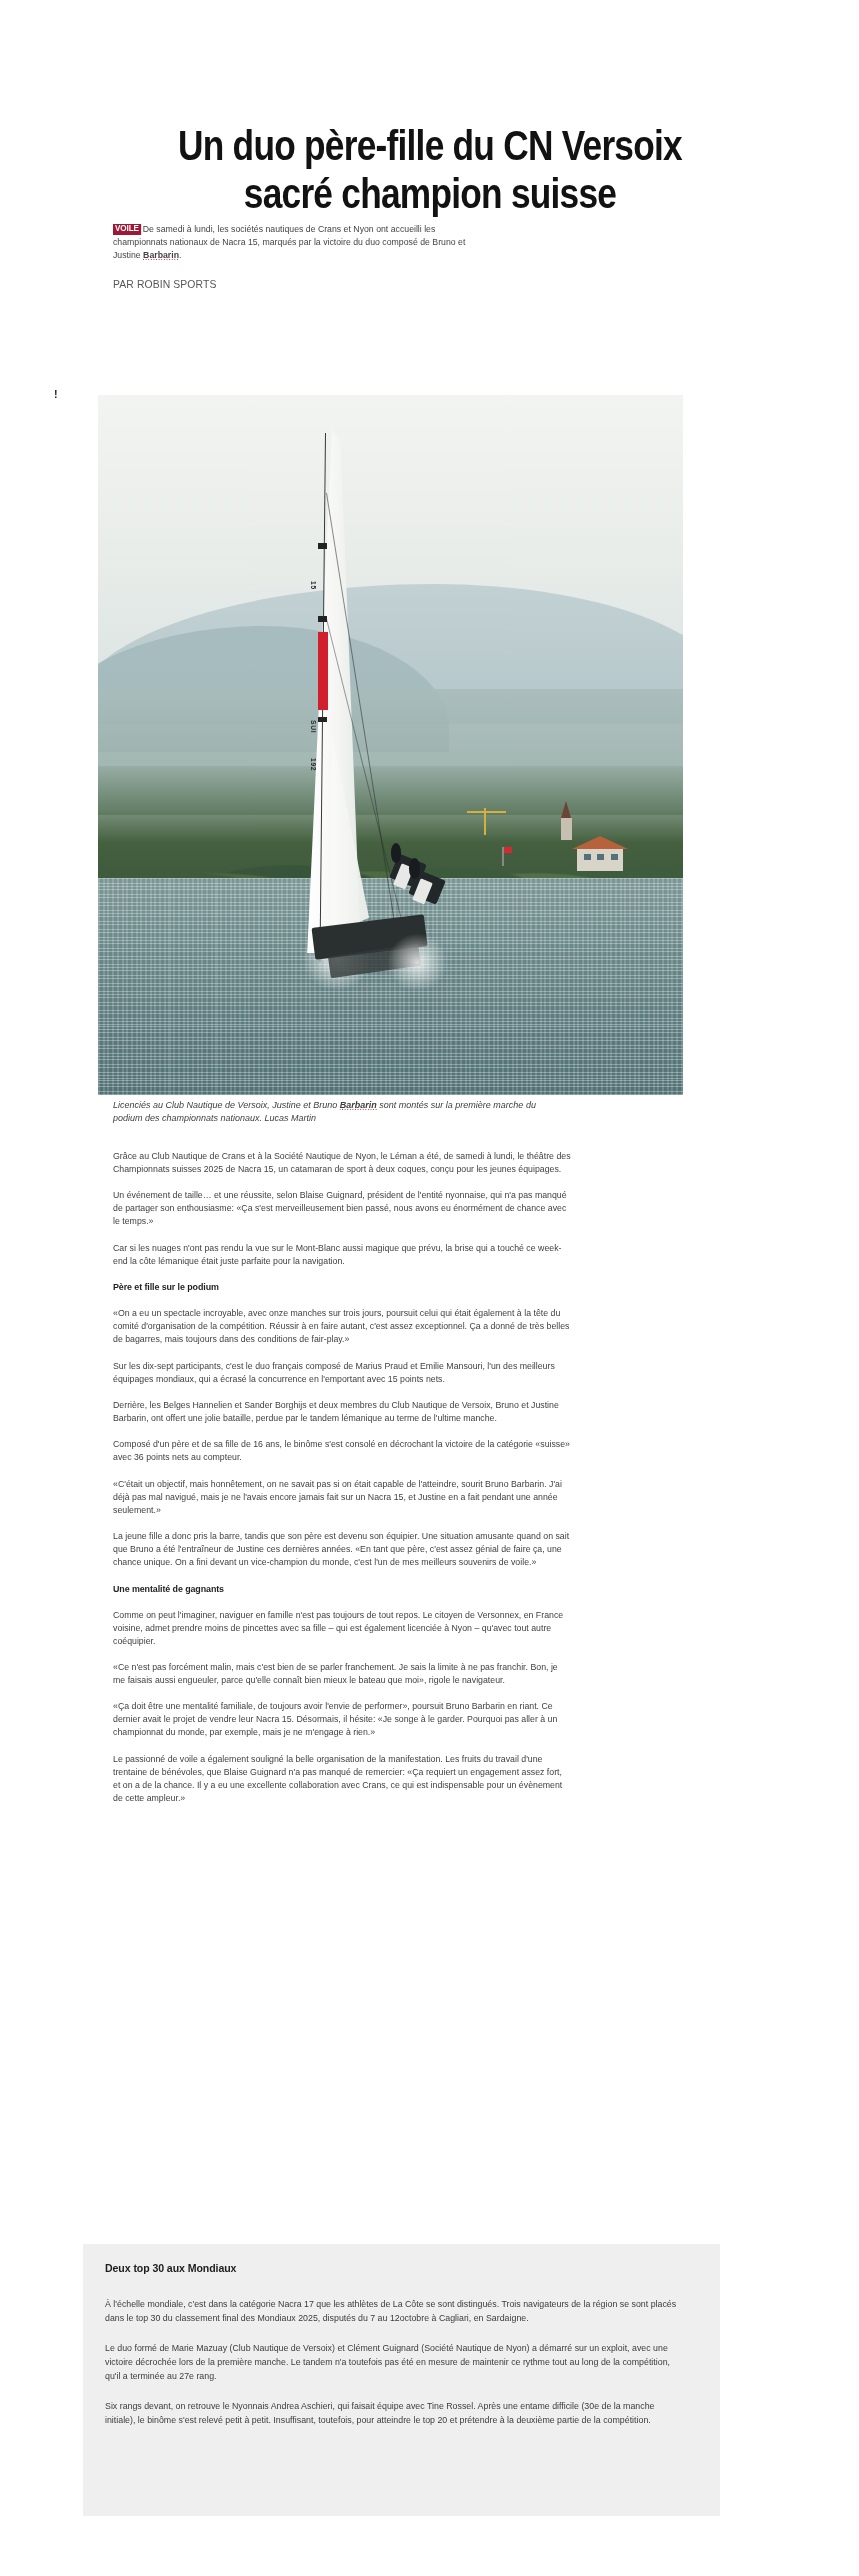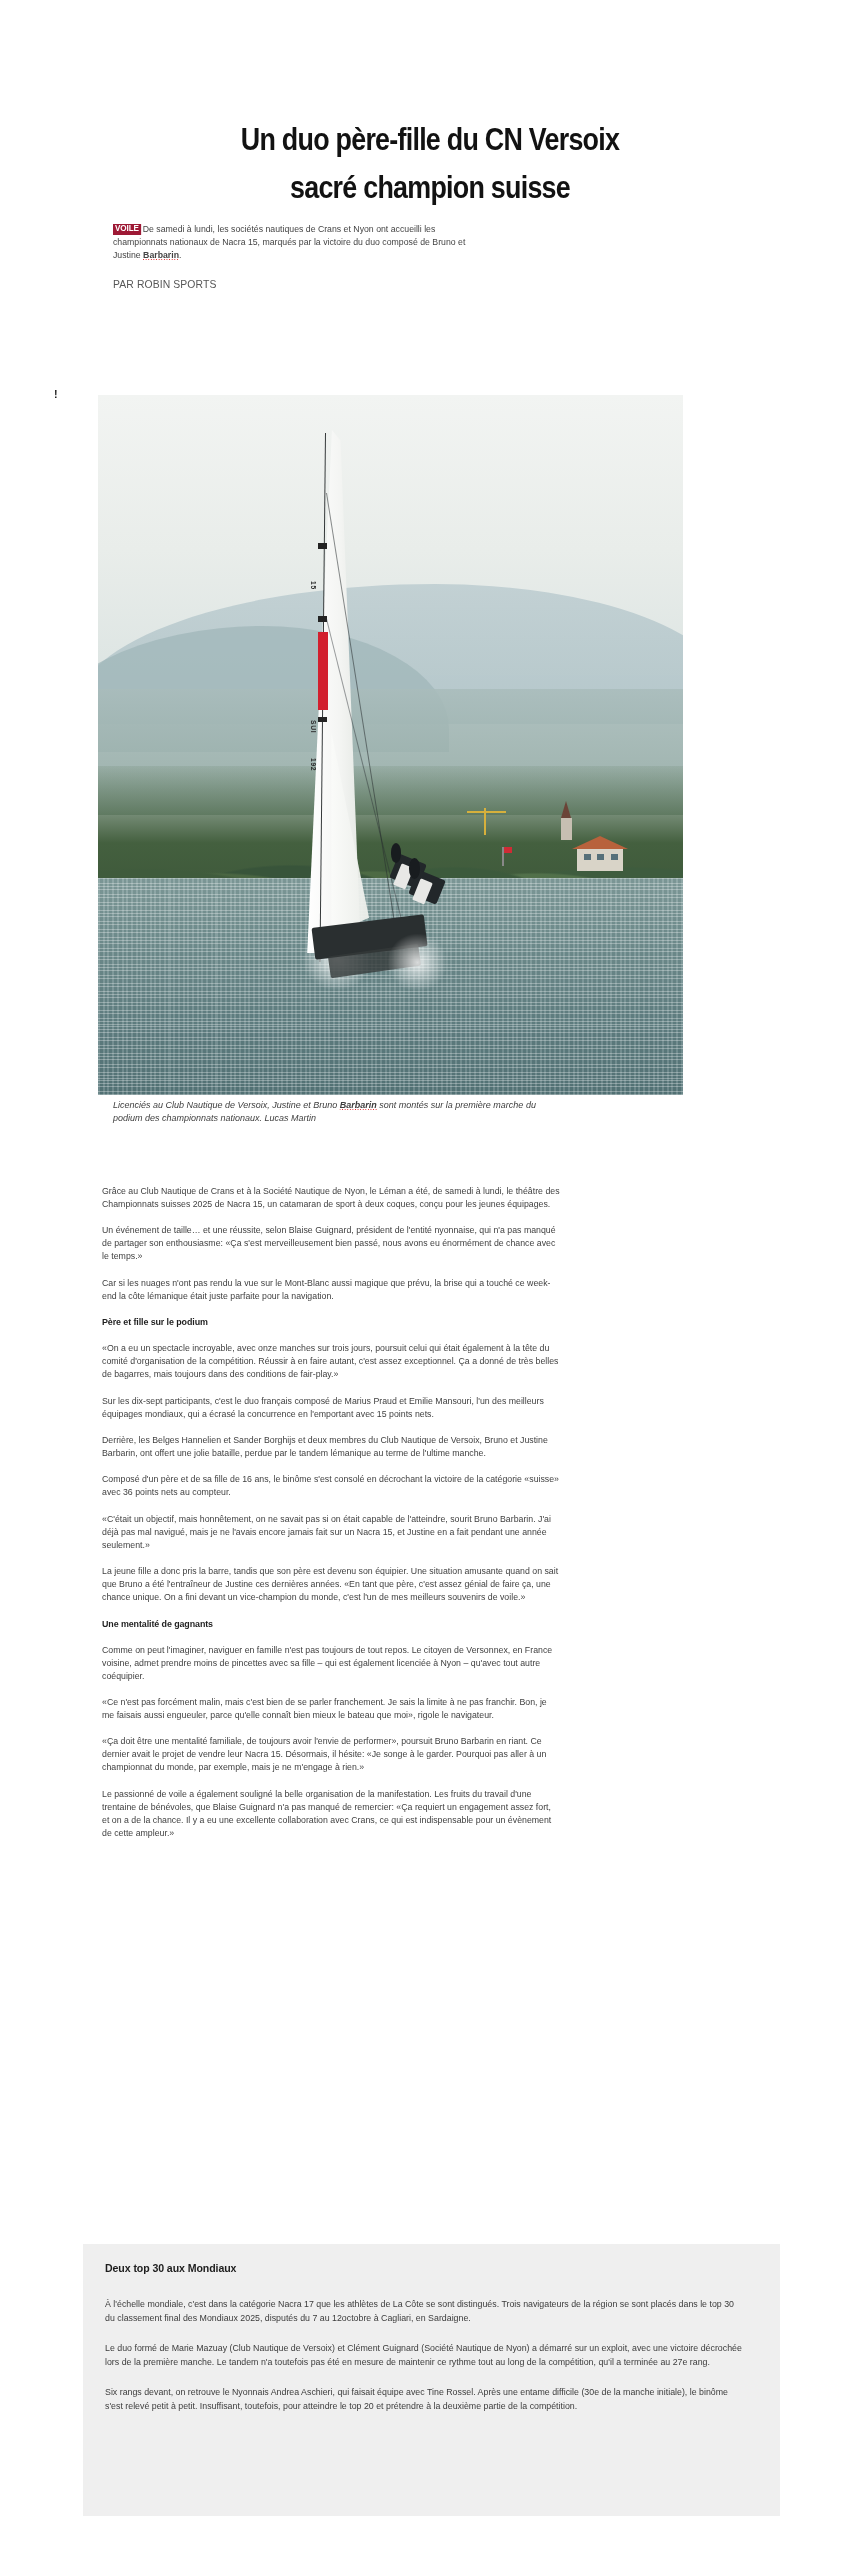--- a/index.html
+++ b/index.html
@@ -88,21 +88,21 @@
 
   
   .headline {
     position: absolute;
     left: 0;
     top: 94px;
     width: 860px;
     text-align: center;
     font-family: "Liberation Sans", sans-serif;
     font-weight: bold;
-    font-size: 32px;
+    font-size: 42px;
     line-height: 48px;
     letter-spacing: -0.9px;
     color: #121212;
   }
   .headline span {
     display: block;
     transform: scaleX(0.84);
   }
 
   
@@ -328,24 +328,23 @@
     font-size: 9.4px;
     line-height: 12.8px;
     color: #3e3e3e;
     transform: scaleX(0.96);
     transform-origin: left top;
   }
 
   
   .body-col {
     position: absolute;
-    left: 102px;
+    left: 113px;
     top: 1150px;
     width: 470px;
-    margin-top: 35px;
   }
   .body-col p {
     margin: 0 0 13.4px 0;
     font-size: 9px;
     line-height: 13px;
     color: #3f3f3f;
     transform: scaleX(0.975);
     transform-origin: left top;
   }
   .body-col h3 {
@@ -357,21 +356,21 @@
     letter-spacing: -0.1px;
     transform: scaleX(0.95);
     transform-origin: left top;
   }
 
   
   .infobox {
     position: absolute;
     left: 83px;
     top: 2244px;
-    width: 697px;
+    width: 637px;
     min-height: 272px;
     background: #efefef;
     padding: 17.5px 21.5px 17.5px 21.5px;
     box-sizing: border-box;
   }
   .infobox h3 {
     margin: 0 0 23px 0;
     font-size: 11.4px;
     font-weight: bold;
     color: #1d1d1d;

